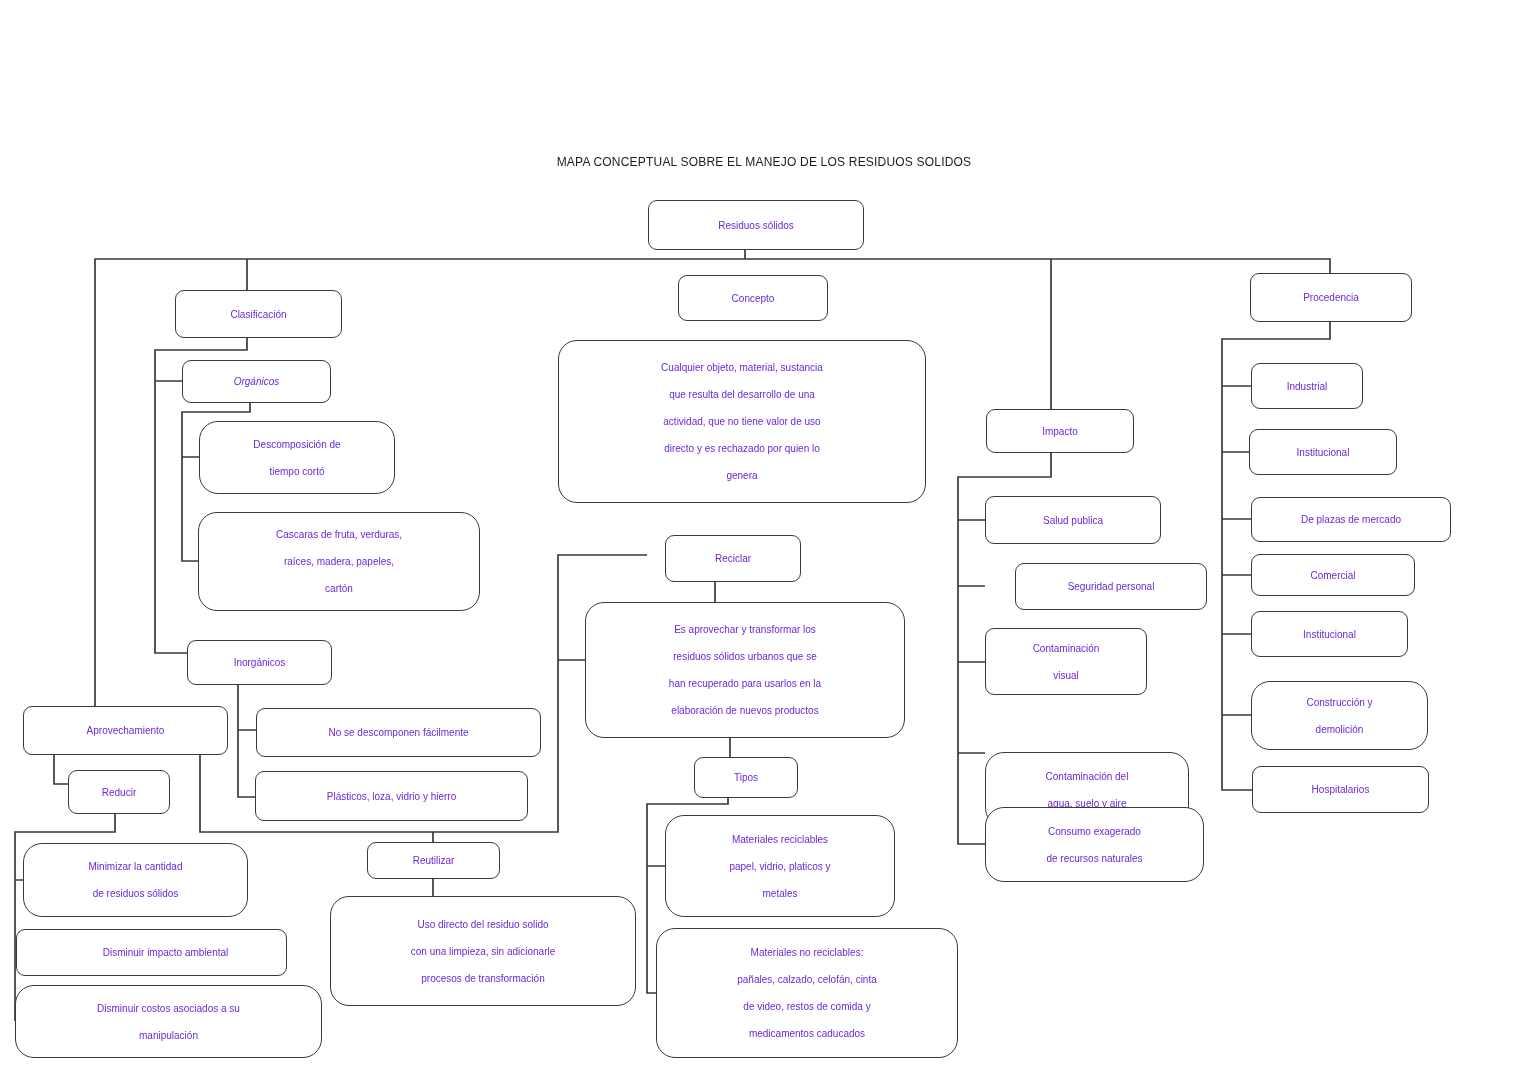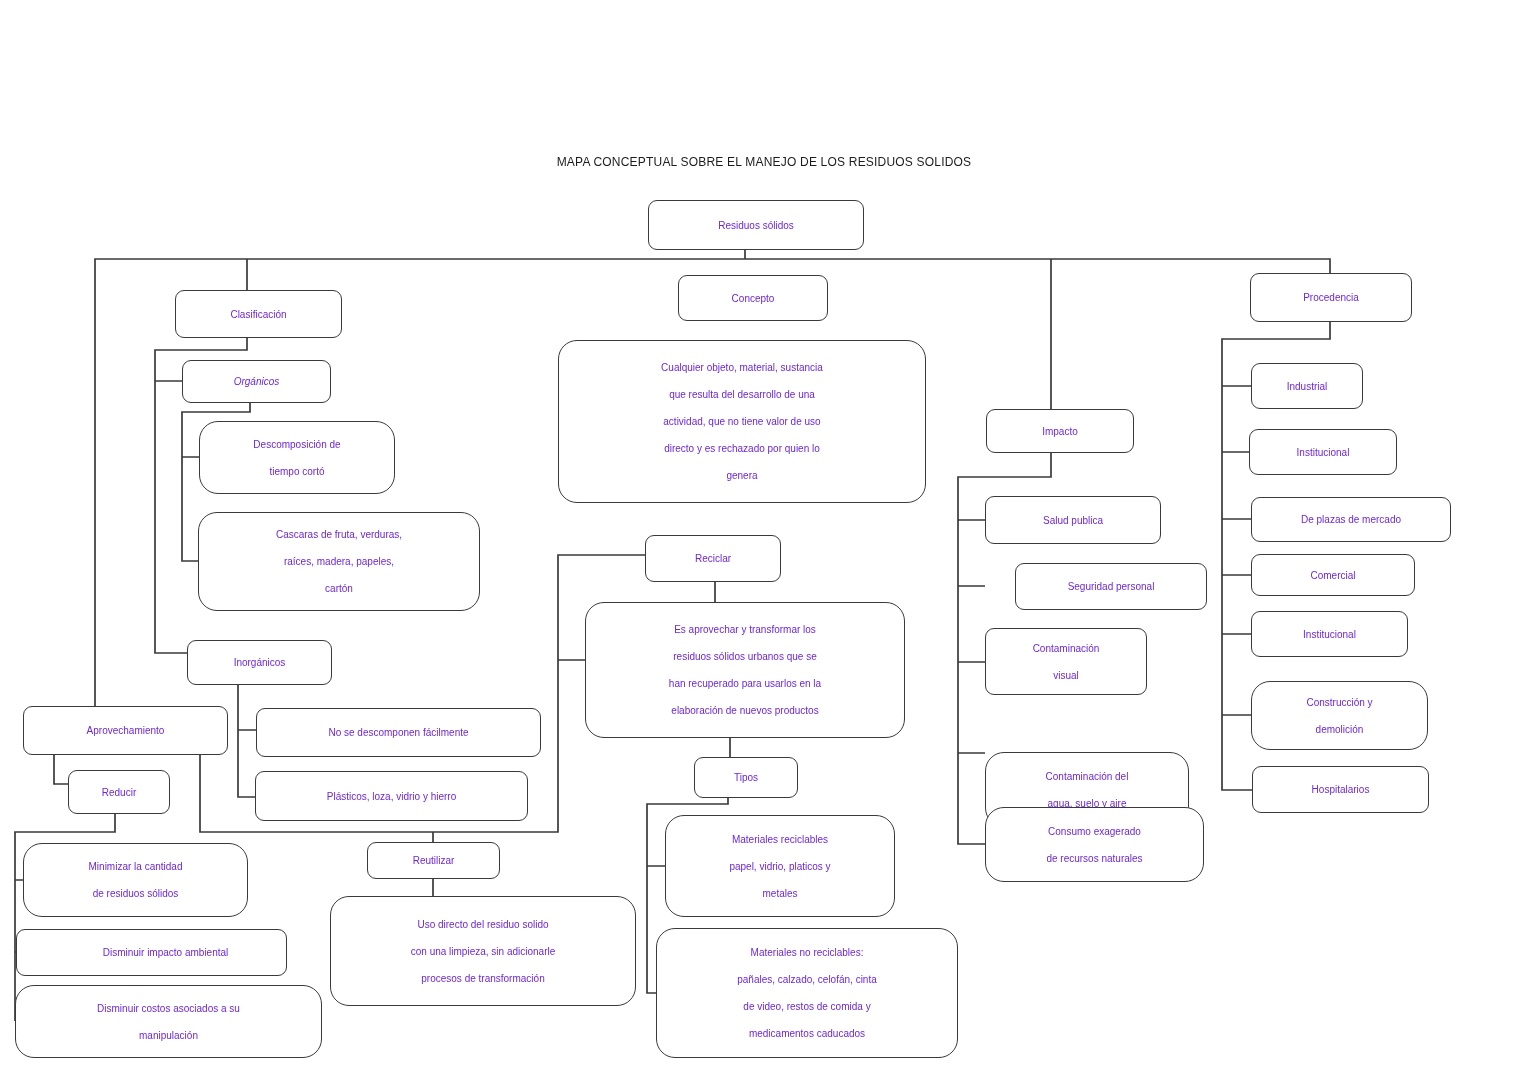--- a/index.html
+++ b/index.html
@@ -74,21 +74,21 @@
   <div class="node round-lg" style="left:15px;top:985px;width:307px;height:73px;">Disminuir costos asociados a su
 manipulación</div>
 
   <div class="node" style="left:678px;top:275px;width:150px;height:46px;">Concepto</div>
   <div class="node round-lg" style="left:558px;top:340px;width:368px;height:163px;">Cualquier objeto, material, sustancia
 que resulta del desarrollo de una
 actividad, que no tiene valor de uso
 directo y es rechazado por quien lo
 genera</div>
 
-  <div class="node" style="left:645px;top:535px;width:136px;height:47px;">Reciclar</div>
+  <div class="node" style="left:665px;top:535px;width:136px;height:47px;">Reciclar</div>
   <div class="node round-lg" style="left:585px;top:602px;width:320px;height:136px;">Es aprovechar y transformar los
 residuos sólidos urbanos que se
 han recuperado para usarlos en la
 elaboración de nuevos productos</div>
   <div class="node" style="left:694px;top:757px;width:104px;height:41px;">Tipos</div>
   <div class="node round-lg" style="left:665px;top:815px;width:230px;height:102px;">Materiales reciclables
 papel, vidrio, platicos y
 metales</div>
   <div class="node round-lg" style="left:656px;top:928px;width:302px;height:130px;">Materiales no reciclables:
 pañales, calzado, celofán, cinta

